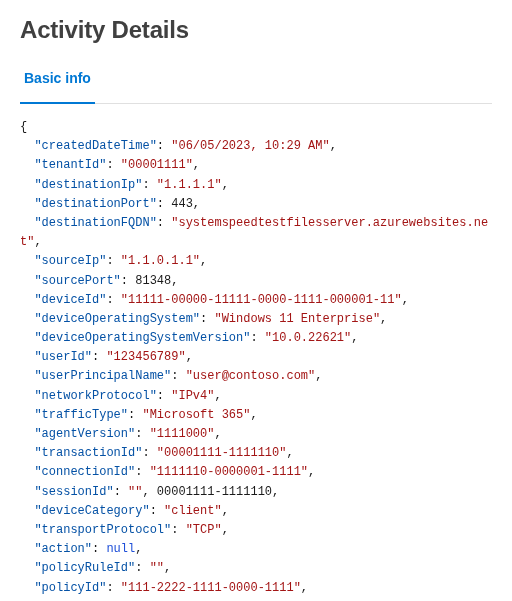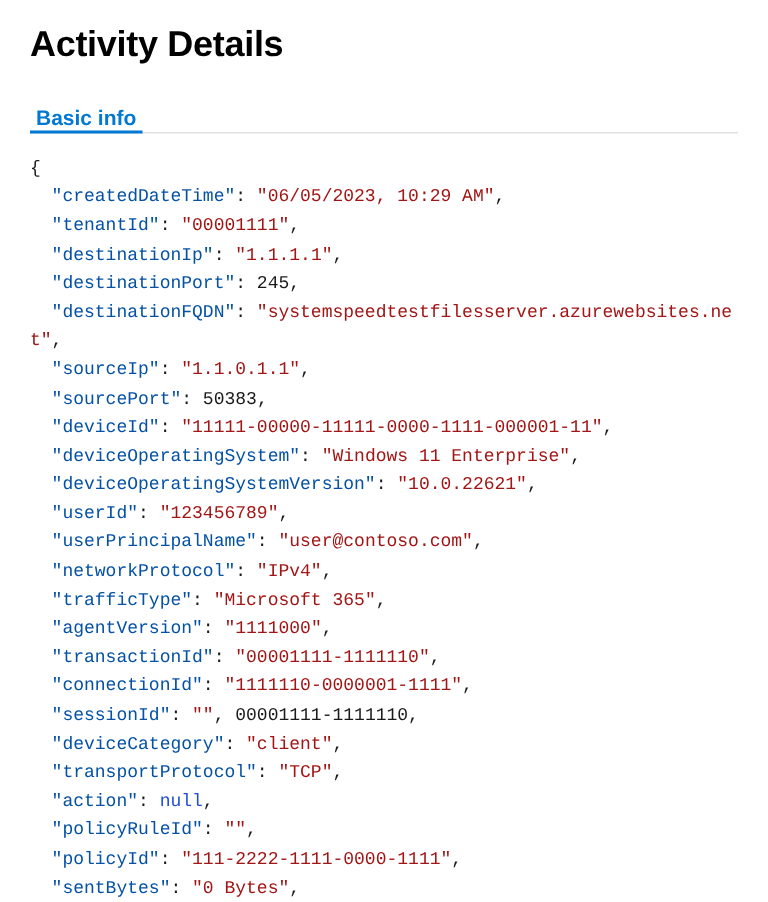--- a/index.html
+++ b/index.html
@@ -19,33 +19,33 @@
     .container {
       width: 512px;
       min-height: 601px;
       background: #ffffff;
       padding: 16px 20px 20px 20px;
     }
 
     .page-title {
       font-size: 24px;
       font-weight: 600;
-      color: #000000;
+      color: #404040;
       margin-bottom: 20px;
       letter-spacing: -0.2px;
     }
 
     .tabs-bar {
       display: flex;
       border-bottom: 1px solid #e0e0e0;
       margin-bottom: 14px;
     }
 
     .tab-item {
-      padding: 6px 4px 1px 4px;
+      padding: 6px 4px 16px 4px;
       font-size: 14px;
       font-weight: 600;
       color: #0078d4;
       cursor: pointer;
       border-bottom: 2px solid #0078d4;
       margin-bottom: -1px;
       text-align: right;
     }
 
     .json-block {
@@ -80,24 +80,24 @@
   <h1 class="page-title">Activity Details</h1>
 
   <div class="tabs-bar">
     <div class="tab-item">Basic info</div>
   </div>
 
   <div class="json-block" id="json-output"><span class="json-brace">{</span>
   <span class="json-key">"createdDateTime"</span>: <span class="json-value-string">"06/05/2023, 10:29 AM"</span>,
   <span class="json-key">"tenantId"</span>: <span class="json-value-string">"00001111"</span>,
   <span class="json-key">"destinationIp"</span>: <span class="json-value-string">"1.1.1.1"</span>,
-  <span class="json-key">"destinationPort"</span>: <span class="json-value-number">245</span>,
+  <span class="json-key">"destinationPort"</span>: <span class="json-value-number">443</span>,
   <span class="json-key">"destinationFQDN"</span>: <span class="json-value-string">"systemspeedtestfilesserver.azurewebsites.net"</span>,
   <span class="json-key">"sourceIp"</span>: <span class="json-value-string">"1.1.0.1.1"</span>,
-  <span class="json-key">"sourcePort"</span>: <span class="json-value-number">50383</span>,
+  <span class="json-key">"sourcePort"</span>: <span class="json-value-number">81348</span>,
   <span class="json-key">"deviceId"</span>: <span class="json-value-string">"11111-00000-11111-0000-1111-000001-11"</span>,
   <span class="json-key">"deviceOperatingSystem"</span>: <span class="json-value-string">"Windows 11 Enterprise"</span>,
   <span class="json-key">"deviceOperatingSystemVersion"</span>: <span class="json-value-string">"10.0.22621"</span>,
   <span class="json-key">"userId"</span>: <span class="json-value-string">"123456789"</span>,
   <span class="json-key">"userPrincipalName"</span>: <span class="json-value-string">"user@contoso.com"</span>,
   <span class="json-key">"networkProtocol"</span>: <span class="json-value-string">"IPv4"</span>,
   <span class="json-key">"trafficType"</span>: <span class="json-value-string">"Microsoft 365"</span>,
   <span class="json-key">"agentVersion"</span>: <span class="json-value-string">"1111000"</span>,
   <span class="json-key">"transactionId"</span>: <span class="json-value-string">"00001111-1111110"</span>,
   <span class="json-key">"connectionId"</span>: <span class="json-value-string">"1111110-0000001-1111"</span>,

